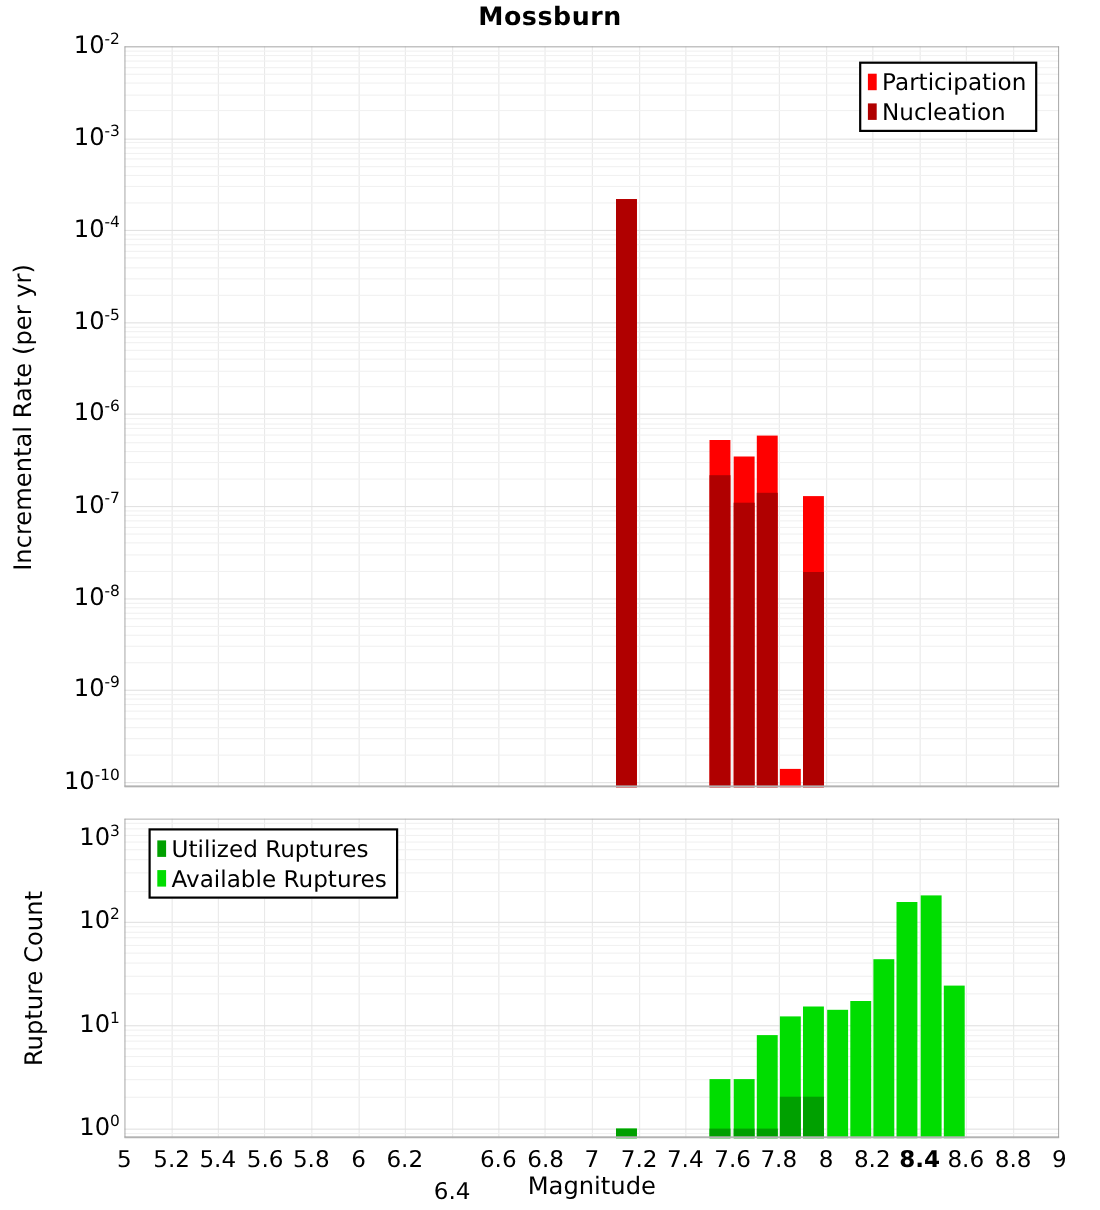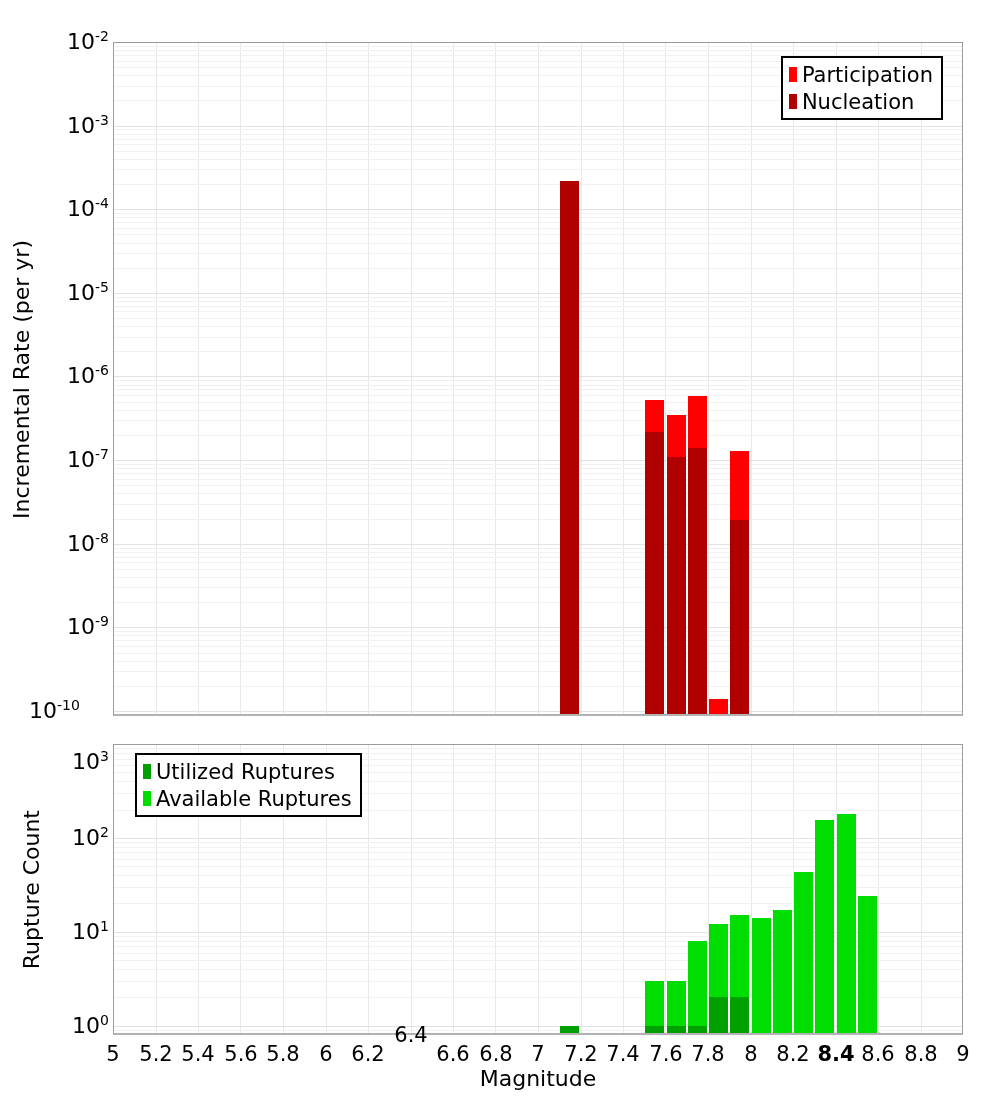--- a/index.html
+++ b/index.html
@@ -23,20 +23,21 @@
   .ytick sup{font-size:14px;line-height:0;}
   .xtick{position:absolute;width:64px;height:26px;line-height:26px;text-align:center;font-size:21px;}
   .vtitle{position:absolute;display:flex;align-items:center;justify-content:center;width:34px;}
   .vtitle span{writing-mode:vertical-rl;transform:rotate(180deg);font-size:22px;white-space:nowrap;}
   .xlabel{position:absolute;left:113px;top:1066px;width:850px;text-align:center;font-size:22px;}
 </style>
 </head>
 <body>
 
 <div id="fig">
+  <div class="chart-title">Mossburn</div>
 
   <div class="vtitle" style="left:4px;top:42px;height:674px;">
     <span>Incremental Rate (per yr)</span>
   </div>
   <div class="vtitle" style="left:14px;top:744px;height:291px;">
     <span>Rupture Count</span>
   </div>
 
   <div id="plot-rate" class="plot" style="left:113px;top:42px;width:850px;height:674px;">
       <div class="gl gl-vert" style="left: 43px; top: 0px; width: 1px; height: 674px;"></div>
@@ -235,35 +236,35 @@
 
   <div id="yticks">
       <div class="ytick" style="top: 28px;">10<sup>-2</sup></div>
       <div class="ytick" style="top: 112px;">10<sup>-3</sup></div>
       <div class="ytick" style="top: 195px;">10<sup>-4</sup></div>
       <div class="ytick" style="top: 279px;">10<sup>-5</sup></div>
       <div class="ytick" style="top: 362px;">10<sup>-6</sup></div>
       <div class="ytick" style="top: 446px;">10<sup>-7</sup></div>
       <div class="ytick" style="top: 530px;">10<sup>-8</sup></div>
       <div class="ytick" style="top: 613px;">10<sup>-9</sup></div>
-      <div class="ytick" style="top: 697px; text-align: center;">10<sup>-10</sup></div>
+      <div class="ytick" style="top: 697px;">10<sup>-10</sup></div>
       <div class="ytick" style="top: 730px; margin-top: 18px;">10<sup>3</sup></div>
       <div class="ytick" style="top: 824px;">10<sup>2</sup></div>
       <div class="ytick" style="top: 918px;">10<sup>1</sup></div>
       <div class="ytick" style="top: 1012px;">10<sup>0</sup></div>
     </div>
   <div id="xticks">
       <div class="xtick" style="left: 81px; top: 1041px;">5</div>
       <div class="xtick" style="left: 124px; top: 1041px;">5.2</div>
       <div class="xtick" style="left: 166px; top: 1041px;">5.4</div>
       <div class="xtick" style="left: 209px; top: 1041px;">5.6</div>
       <div class="xtick" style="left: 251px; top: 1041px;">5.8</div>
       <div class="xtick" style="left: 294px; top: 1041px;">6</div>
       <div class="xtick" style="left: 336px; top: 1041px;">6.2</div>
-      <div class="xtick" style="left: 379px; top: 1022px;">6.4</div>
+      <div class="xtick" style="left: 379px; top: 1070px;">6.4</div>
       <div class="xtick" style="left: 421px; top: 1041px;">6.6</div>
       <div class="xtick" style="left: 464px; top: 1041px;">6.8</div>
       <div class="xtick" style="left: 506px; top: 1041px;">7</div>
       <div class="xtick" style="left: 549px; top: 1041px;">7.2</div>
       <div class="xtick" style="left: 591px; top: 1041px;">7.4</div>
       <div class="xtick" style="left: 634px; top: 1041px;">7.6</div>
       <div class="xtick" style="left: 676px; top: 1041px;">7.8</div>
       <div class="xtick" style="left: 719px; top: 1041px;">8</div>
       <div class="xtick" style="left: 761px; top: 1041px;">8.2</div>
       <div class="xtick" style="left: 804px; top: 1041px; font-weight: bold;">8.4</div>

